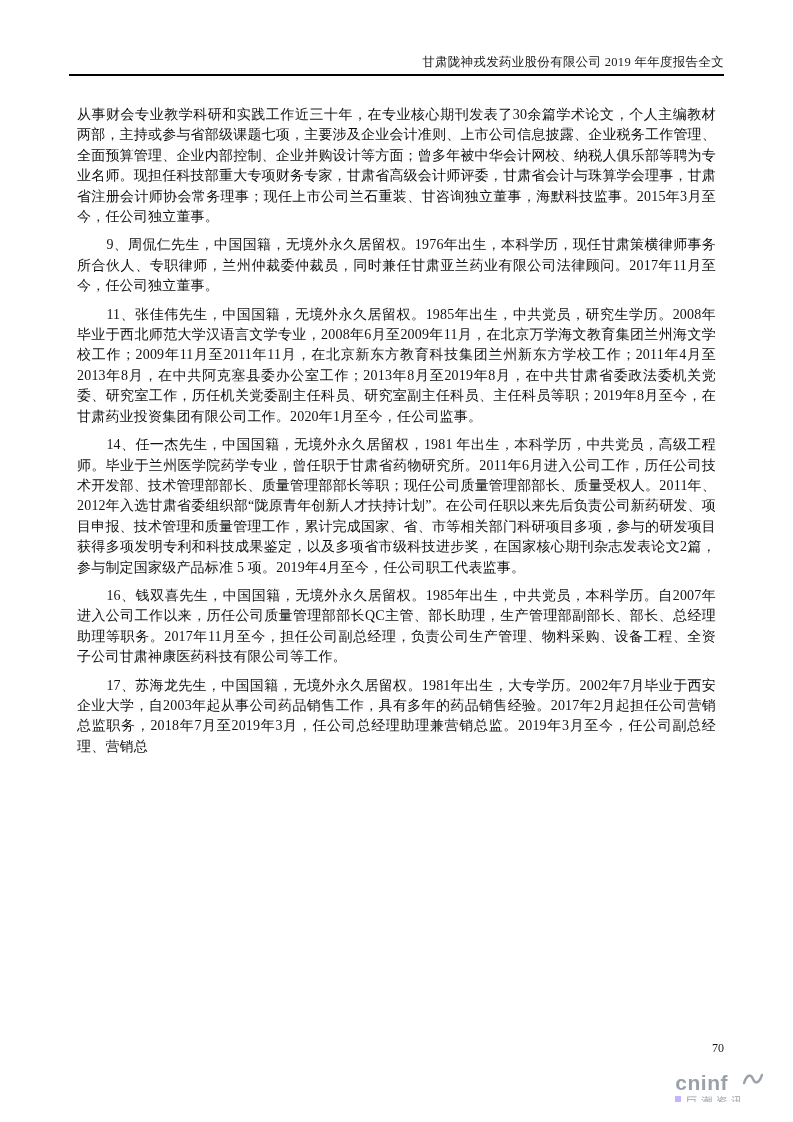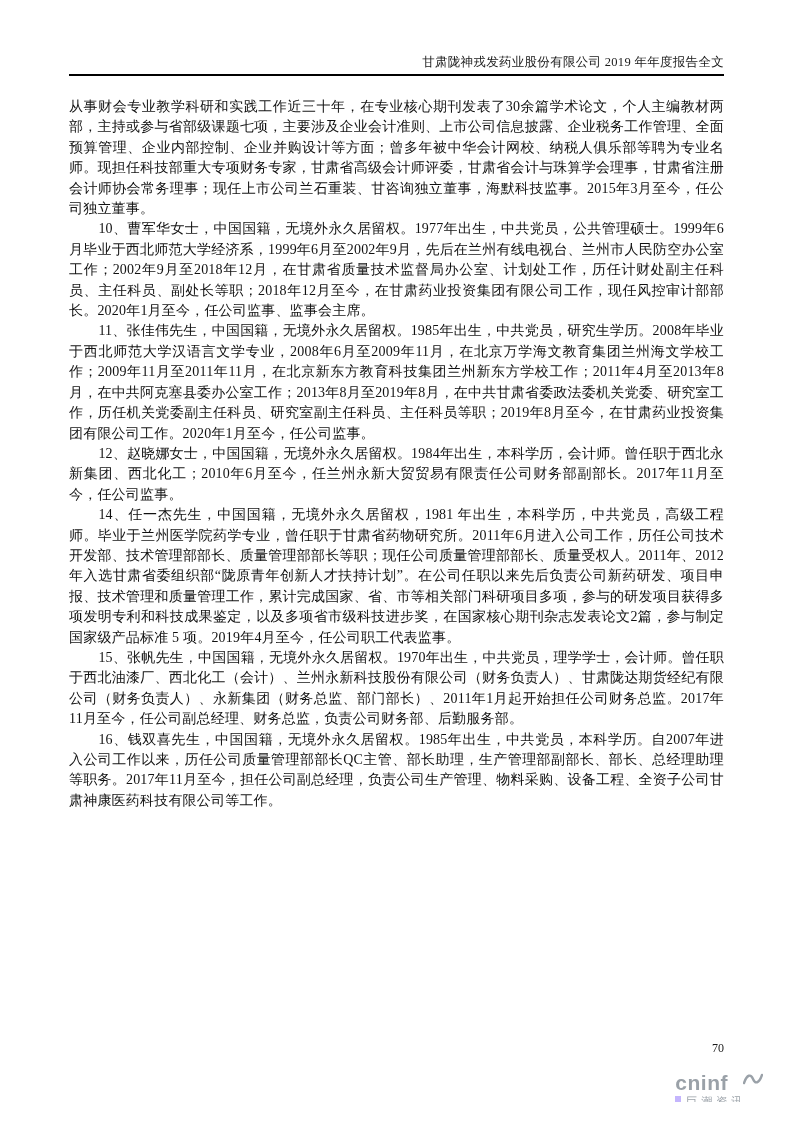--- a/index.html
+++ b/index.html
@@ -39,21 +39,21 @@
       top: 97px;
       left: 69px;
       width: 655px;
       font-size: 14px;
       line-height: 20.4px;
       text-align: justify;
       text-justify: inter-character;
       letter-spacing: 0.2px;
     }
     .content p {
-      margin: 0;
+      margin: 8px;
       padding: 0;
       text-indent: 2.1em;
     }
     .content p.no-indent {
       text-indent: 0;
     }
     .page-number {
       position: absolute;
       top: 1041px;
       right: 69px;
@@ -101,26 +101,25 @@
 <body>
 
 <div class="page">
 
   <div class="header-title">甘肃陇神戎发药业股份有限公司 2019 年年度报告全文</div>
 
   <div class="header-rule"></div>
 
   <div class="content">
     <p class="no-indent">从事财会专业教学科研和实践工作近三十年，在专业核心期刊发表了30余篇学术论文，个人主编教材两部，主持或参与省部级课题七项，主要涉及企业会计准则、上市公司信息披露、企业税务工作管理、全面预算管理、企业内部控制、企业并购设计等方面；曾多年被中华会计网校、纳税人俱乐部等聘为专业名师。现担任科技部重大专项财务专家，甘肃省高级会计师评委，甘肃省会计与珠算学会理事，甘肃省注册会计师协会常务理事；现任上市公司兰石重装、甘咨询独立董事，海默科技监事。2015年3月至今，任公司独立董事。</p>
-    <p>10、曹军华女士，中国国籍，无境外永久居留权。1977年出生，中共党员，公共管理硕士。1999年6月毕业于西北师范大学经济系，1999年6月至2002年9月，先后在兰州有线电视台、兰州市人民防空办公室工作；2002年9月至2018年12月，在甘肃省质量技术监督局办公室、计划处工作，历任计财处副主任科员、主任科员、副处长等职；2018年12月至今，在甘肃药业投资集团有限公司工作，现任风控审计部部长。2020年1月至今，任公司监事、监事会主席。</p>
+    <p>9、周侃仁先生，中国国籍，无境外永久居留权。1976年出生，本科学历，现任甘肃策横律师事务所合伙人、专职律师，兰州仲裁委仲裁员，同时兼任甘肃亚兰药业有限公司法律顾问。2017年11月至今，任公司独立董事。</p>
     <p>11、张佳伟先生，中国国籍，无境外永久居留权。1985年出生，中共党员，研究生学历。2008年毕业于西北师范大学汉语言文学专业，2008年6月至2009年11月，在北京万学海文教育集团兰州海文学校工作；2009年11月至2011年11月，在北京新东方教育科技集团兰州新东方学校工作；2011年4月至2013年8月，在中共阿克塞县委办公室工作；2013年8月至2019年8月，在中共甘肃省委政法委机关党委、研究室工作，历任机关党委副主任科员、研究室副主任科员、主任科员等职；2019年8月至今，在甘肃药业投资集团有限公司工作。2020年1月至今，任公司监事。</p>
-    <p>12、赵晓娜女士，中国国籍，无境外永久居留权。1984年出生，本科学历，会计师。曾任职于西北永新集团、西北化工；2010年6月至今，任兰州永新大贸贸易有限责任公司财务部副部长。2017年11月至今，任公司监事。</p>
     <p>14、任一杰先生，中国国籍，无境外永久居留权，1981 年出生，本科学历，中共党员，高级工程师。毕业于兰州医学院药学专业，曾任职于甘肃省药物研究所。2011年6月进入公司工作，历任公司技术开发部、技术管理部部长、质量管理部部长等职；现任公司质量管理部部长、质量受权人。2011年、2012年入选甘肃省委组织部“陇原青年创新人才扶持计划”。在公司任职以来先后负责公司新药研发、项目申报、技术管理和质量管理工作，累计完成国家、省、市等相关部门科研项目多项，参与的研发项目获得多项发明专利和科技成果鉴定，以及多项省市级科技进步奖，在国家核心期刊杂志发表论文2篇，参与制定国家级产品标准 5 项。2019年4月至今，任公司职工代表监事。</p>
-    <p>15、张帆先生，中国国籍，无境外永久居留权。1970年出生，中共党员，理学学士，会计师。曾任职于西北油漆厂、西北化工（会计）、兰州永新科技股份有限公司（财务负责人）、甘肃陇达期货经纪有限公司（财务负责人）、永新集团（财务总监、部门部长）、2011年1月起开始担任公司财务总监。2017年11月至今，任公司副总经理、财务总监，负责公司财务部、后勤服务部。</p>
     <p>16、钱双喜先生，中国国籍，无境外永久居留权。1985年出生，中共党员，本科学历。自2007年进入公司工作以来，历任公司质量管理部部长QC主管、部长助理，生产管理部副部长、部长、总经理助理等职务。2017年11月至今，担任公司副总经理，负责公司生产管理、物料采购、设备工程、全资子公司甘肃神康医药科技有限公司等工作。</p>
+    <p>17、苏海龙先生，中国国籍，无境外永久居留权。1981年出生，大专学历。2002年7月毕业于西安企业大学，自2003年起从事公司药品销售工作，具有多年的药品销售经验。2017年2月起担任公司营销总监职务，2018年7月至2019年3月，任公司总经理助理兼营销总监。2019年3月至今，任公司副总经理、营销总</p>
   </div>
 
   <div class="page-number">70</div>
 
   <div class="cninfo">
     <div class="cninfo-brand">
       <span>cninf</span>
       <span class="cninfo-wave">
         <svg width="20" height="14" viewBox="0 0 20 14">
           <path d="M1,11 C4,2 8,2 10,7 C12,12 16,12 19,3" fill="none" stroke="#9aa1a8" stroke-width="2.4" stroke-linecap="round"></path>

